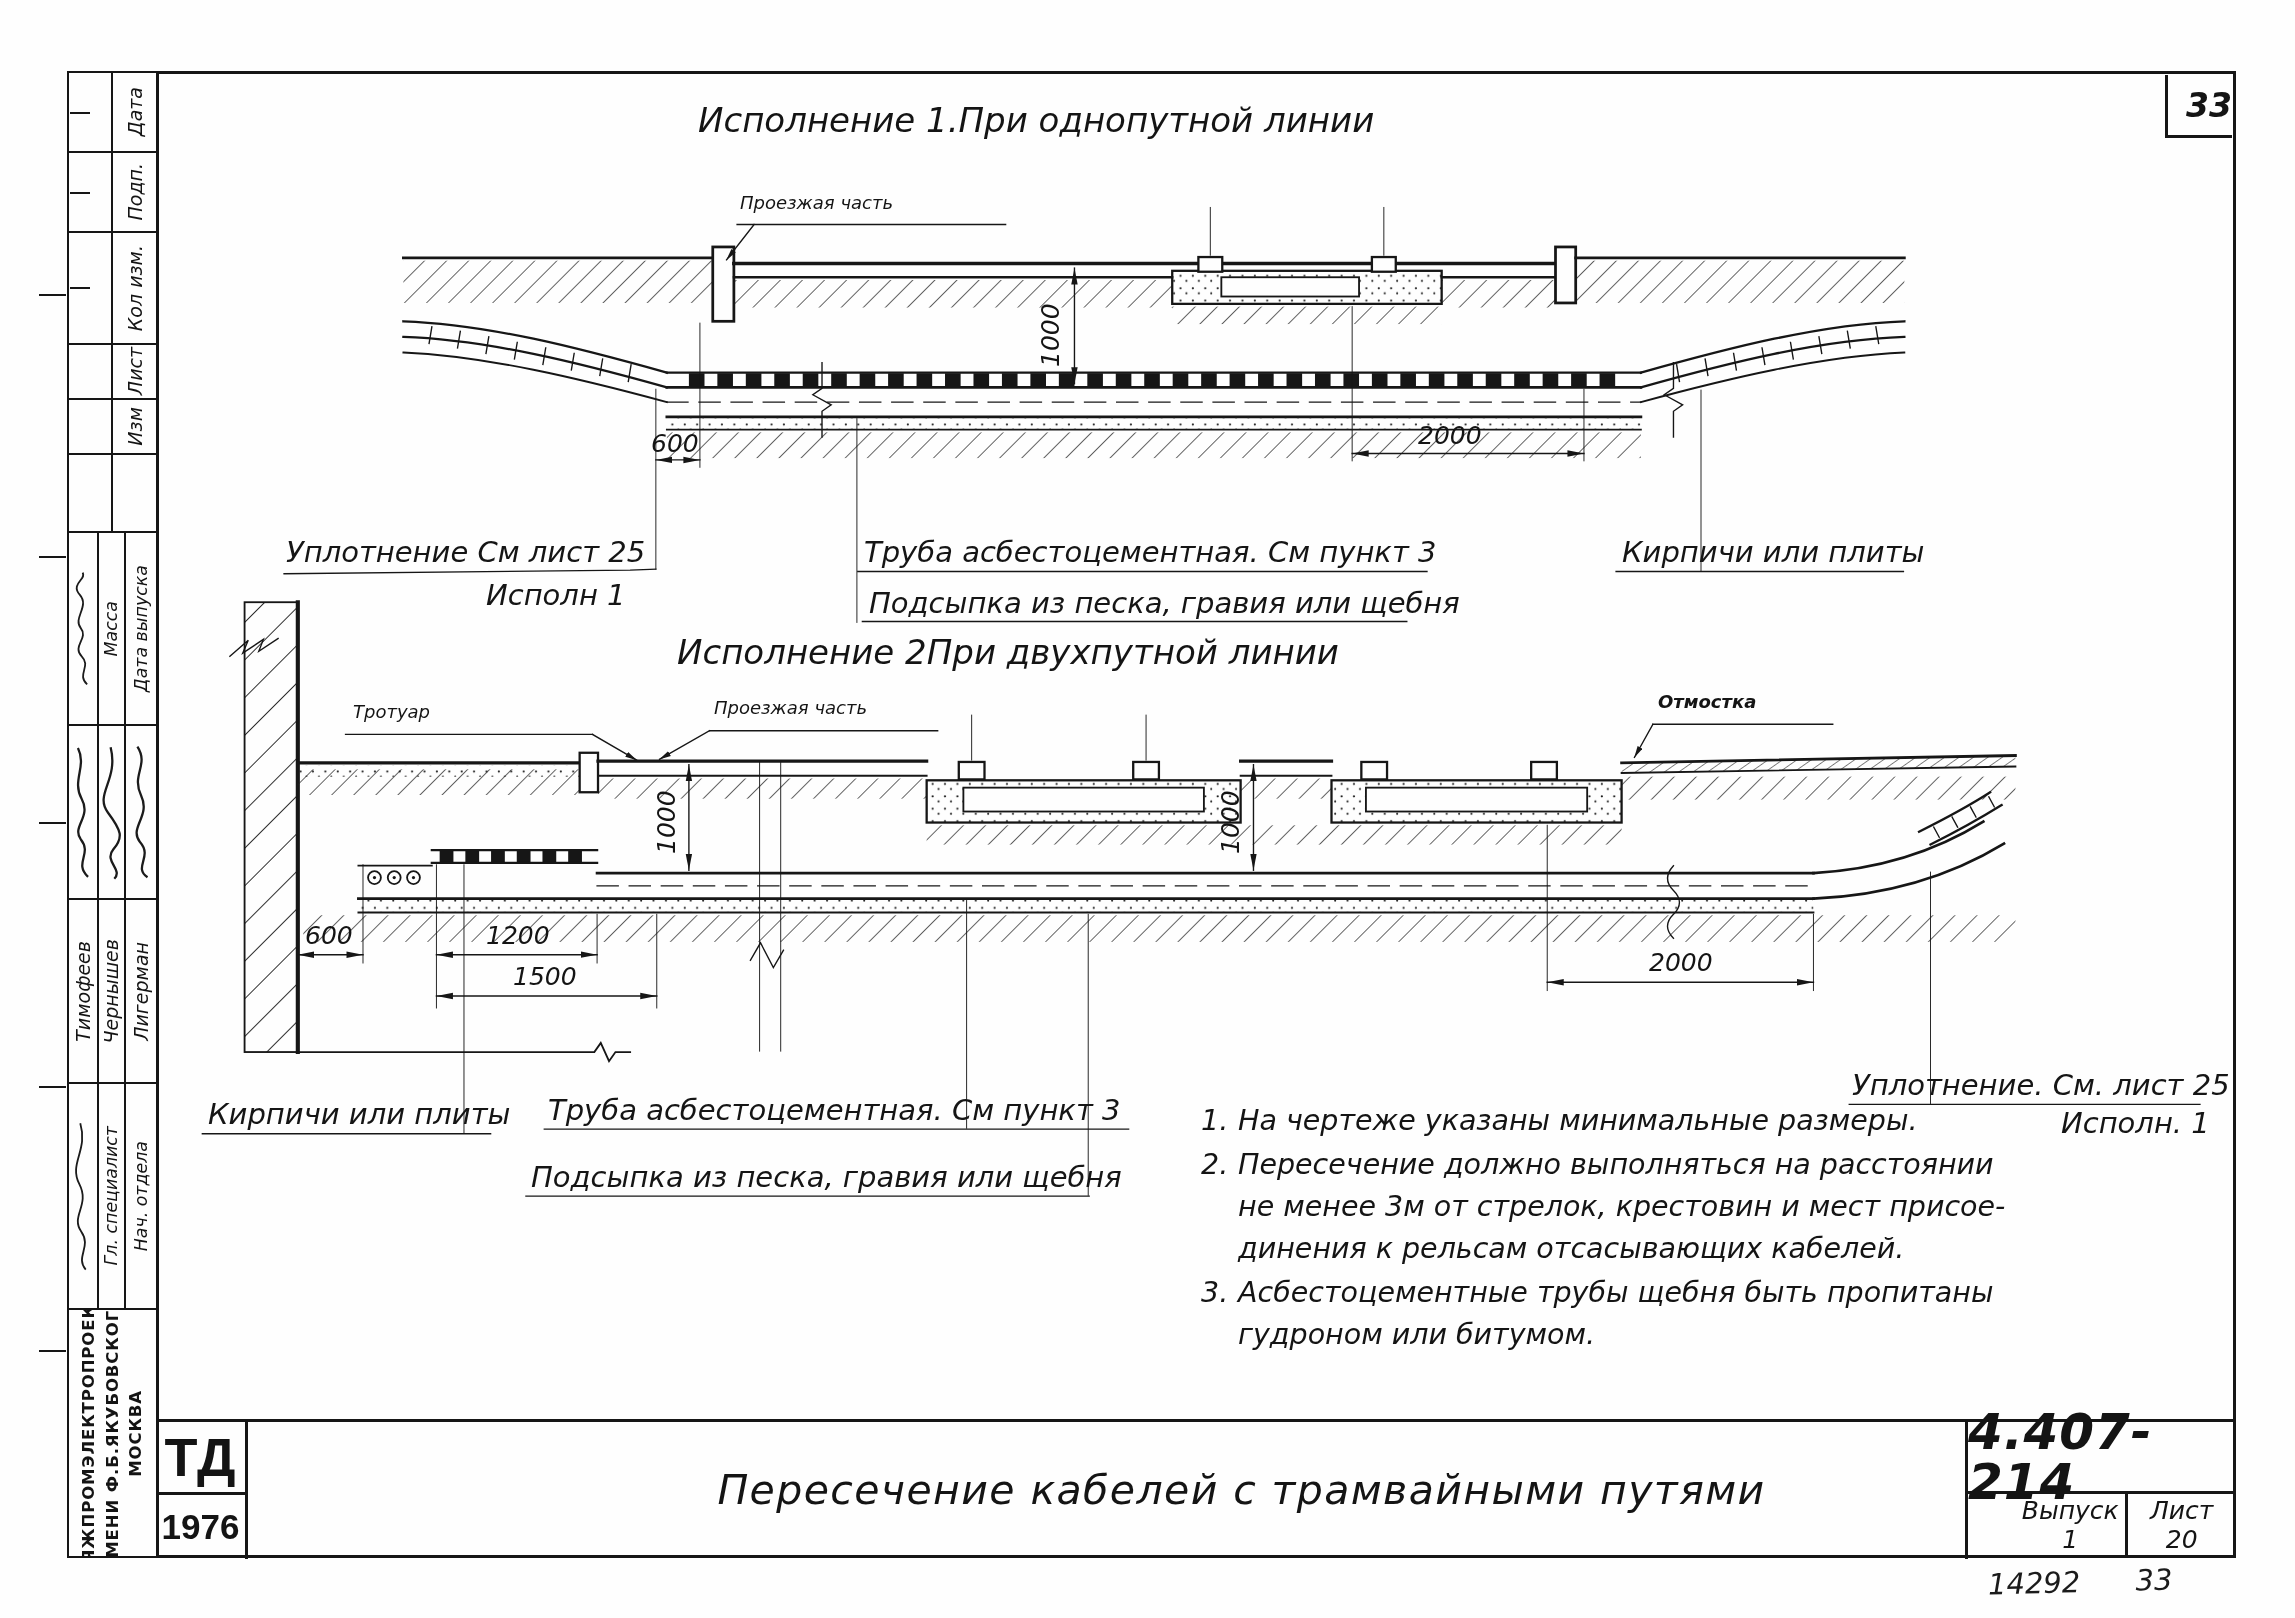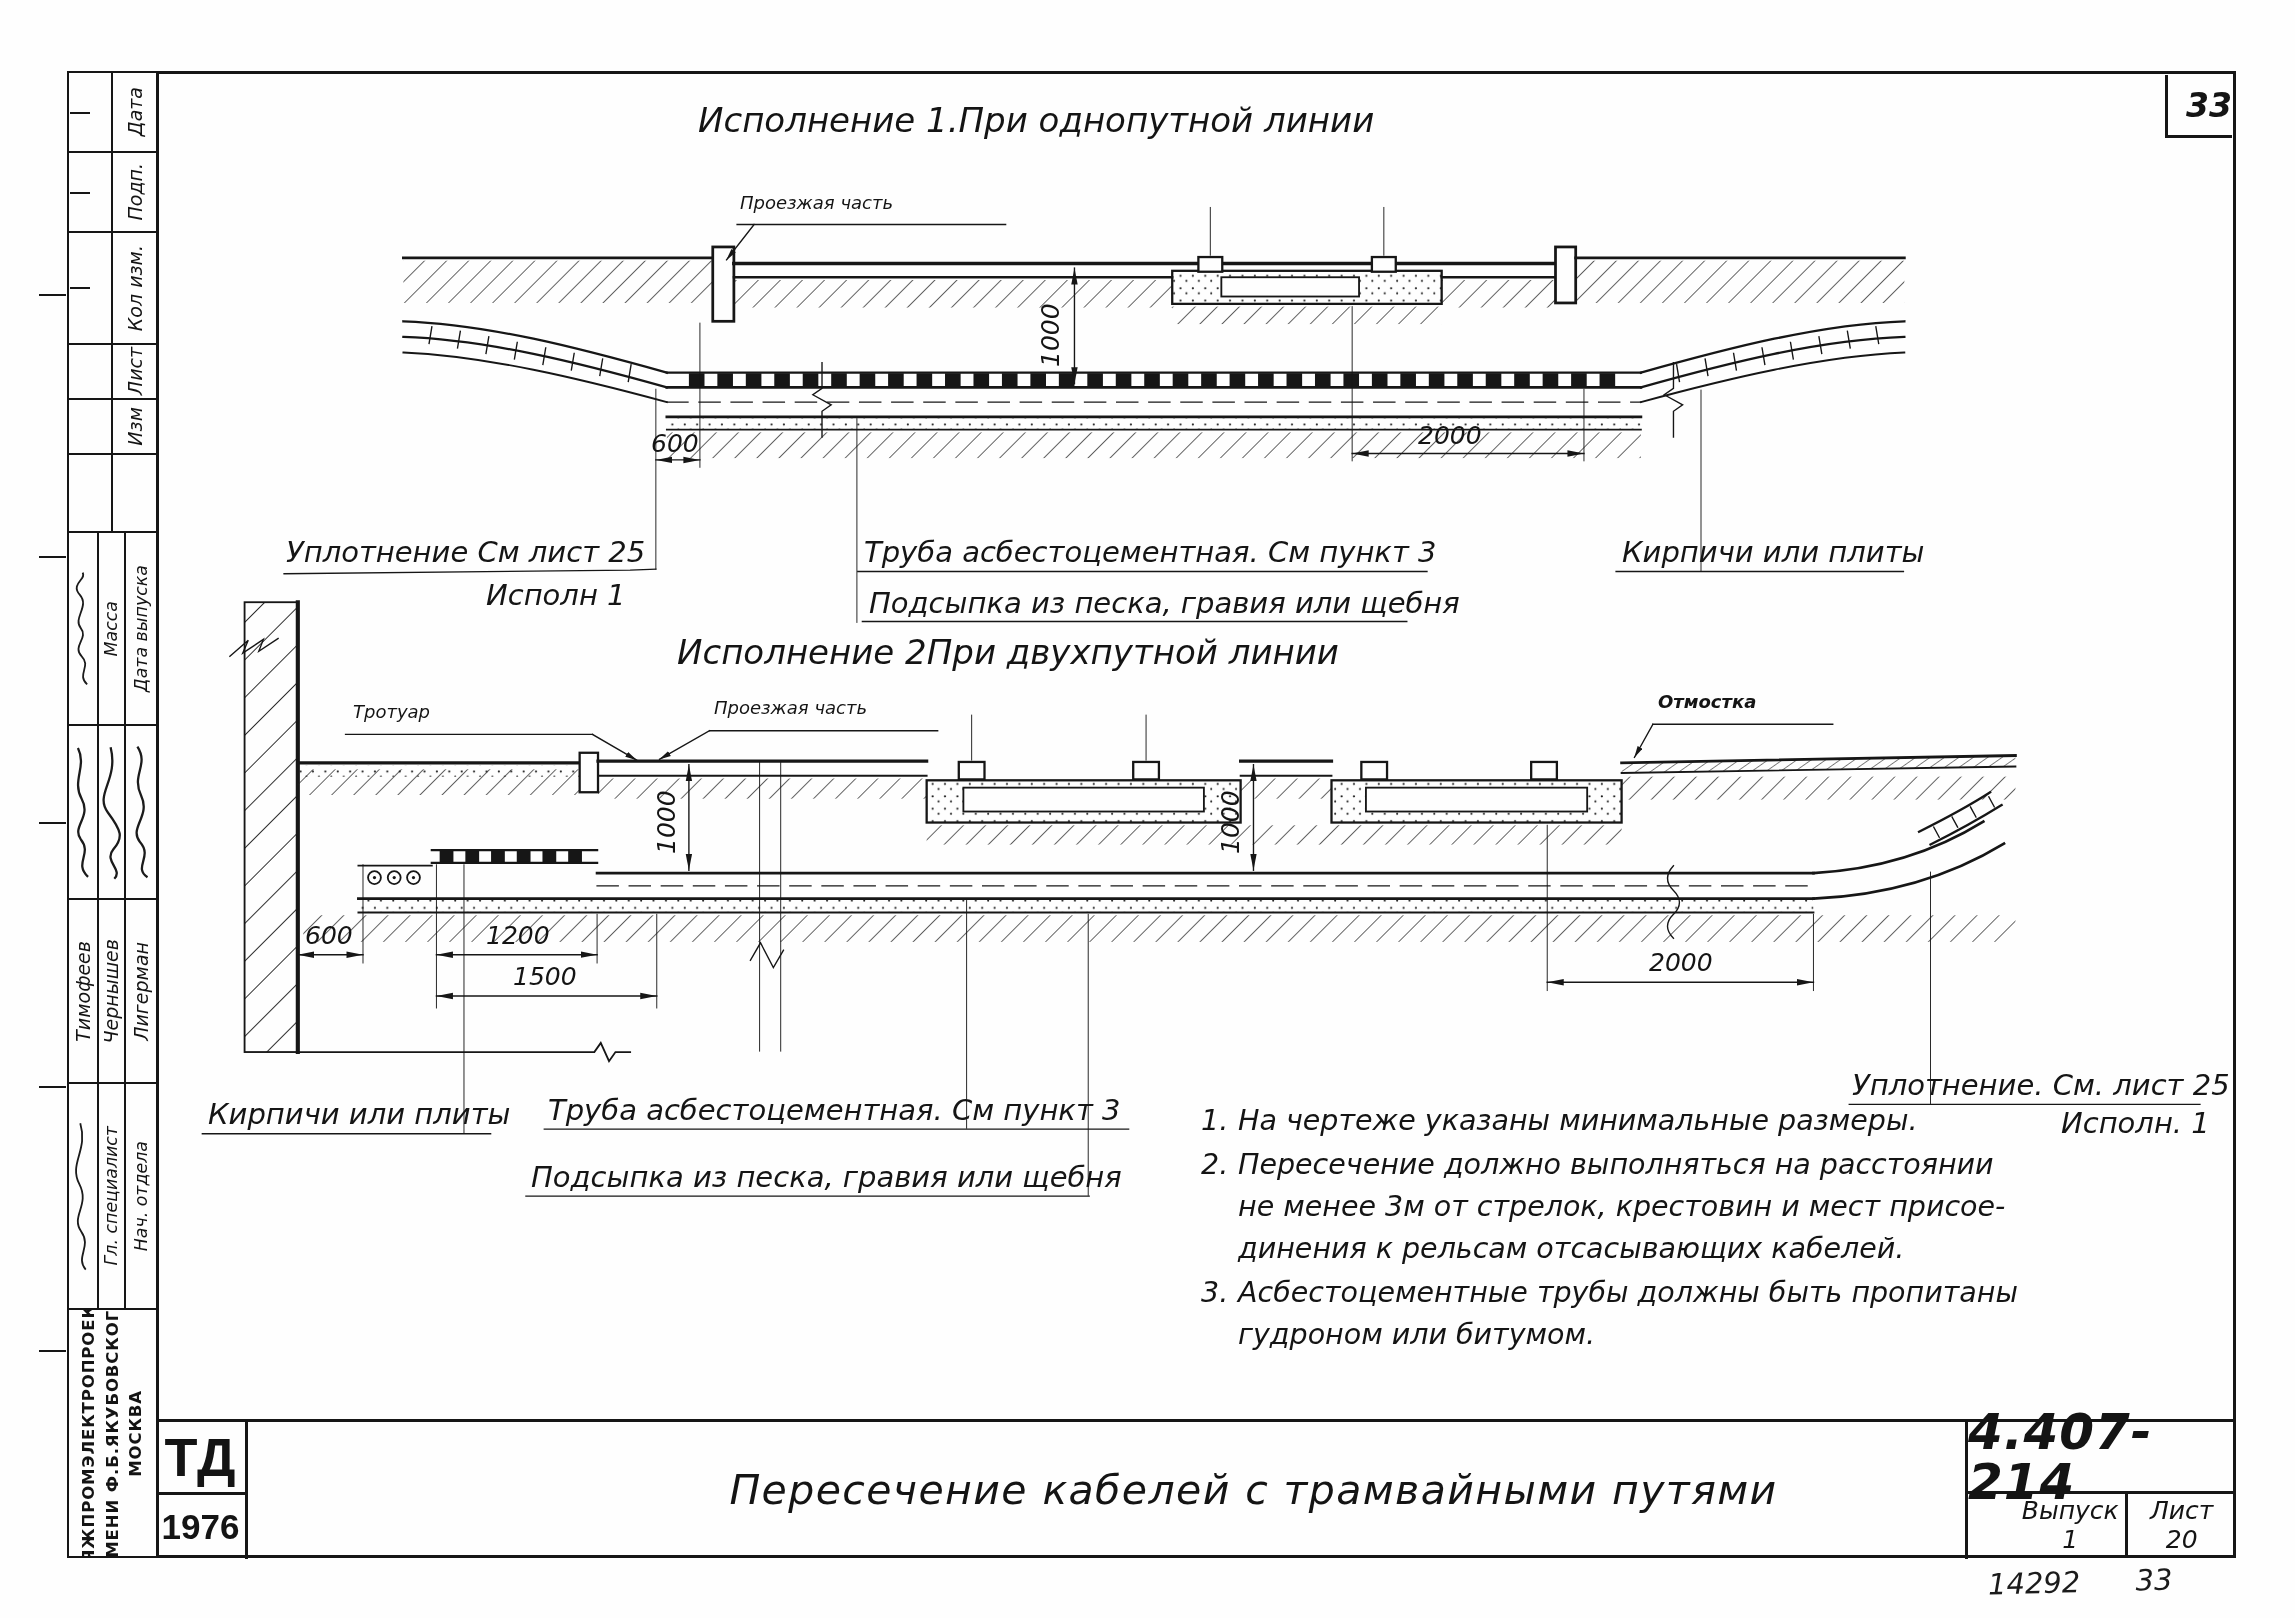--- a/index.html
+++ b/index.html
@@ -35,21 +35,21 @@
   .note {display:flex; margin-bottom:1.8px;}
   .note .num {width:37px; flex:none; height:42px;}
   .nline {height:42px;}
   
   .tband {left:156px; top:1419px; width:2080px; height:140px; border-top:3.7px solid #161616; box-sizing:border-box;}
   .td-cell {position:absolute; left:0; top:0; width:92px; height:100%; border-right:3.7px solid #161616; box-sizing:border-box;}
   .td-top {height:70px; border-bottom:3.2px solid #161616; display:flex; align-items:center; justify-content:center;
            font:700 54px/1 "Liberation Sans", sans-serif; letter-spacing:0.9px;}
   .td-bot {height:63px; display:flex; align-items:center; justify-content:center;
            font:700 35px/1 "Liberation Sans", sans-serif;}
-  .main-title {position:absolute; left:104px; top:0; width:1987px; height:100%; display:flex; align-items:center; justify-content:center;
+  .main-title {position:absolute; left:92px; top:0; width:1987px; height:100%; display:flex; align-items:center; justify-content:center;
                font:italic 41px/1 "DejaVu Sans", sans-serif; letter-spacing:1.4px;}
   .docblock {position:absolute; left:1809px; top:0; width:271px; height:100%; border-left:3.7px solid #161616; box-sizing:border-box;}
   .docnum {height:69px; border-bottom:3.7px solid #161616; display:flex; align-items:center; justify-content:center;
            font:italic 600 50px/1 "DejaVu Sans", sans-serif; letter-spacing:0.9px;}
   .docrow {display:flex; height:64px;}
   .doccell {flex:1; display:flex; flex-direction:column; align-items:center; justify-content:center;
             font:italic 25px/1.15 "DejaVu Sans", sans-serif;}
   .doccell:first-child {border-right:3.2px solid #161616;padding-left:48px;}
   .archive {position:absolute; left:1988px; top:1568px; font:italic 29px/1 "DejaVu Sans", sans-serif;
             white-space:pre; transform:rotate(-1.5deg); color:#1b1b1b;}
@@ -413,21 +413,21 @@
       <span class="num">2.</span>
       <div class="body">
         <div class="nline">Пересечение должно выполняться на расстоянии</div>
         <div class="nline">не менее 3м от стрелок, крестовин и мест присое-</div>
         <div class="nline">динения к рельсам отсасывающих кабелей.</div>
       </div>
     </div>
     <div class="note">
       <span class="num">3.</span>
       <div class="body">
-        <div class="nline">Асбестоцементные трубы должны быть пропитаны</div>
+        <div class="nline">Асбестоцементные трубы щебня быть пропитаны</div>
         <div class="nline">гудроном или битумом.</div>
       </div>
     </div>
   </div>
 
   <div class="abs tband">
     <div class="td-cell">
       <div class="td-top">ТД</div>
       <div class="td-bot">1976</div>
     </div>

